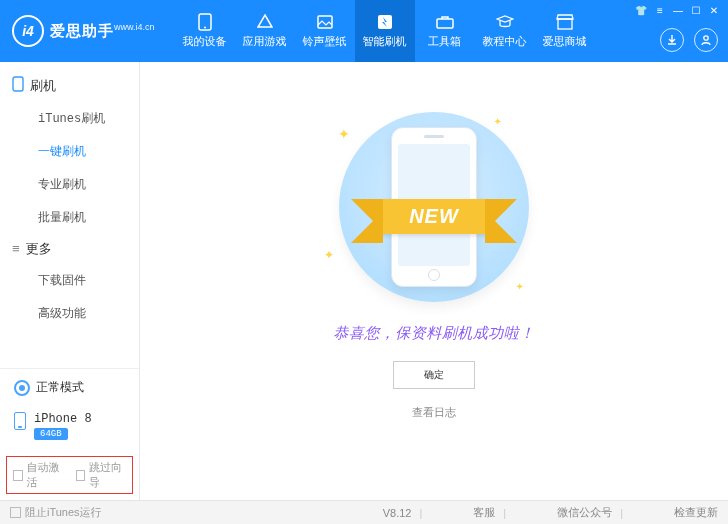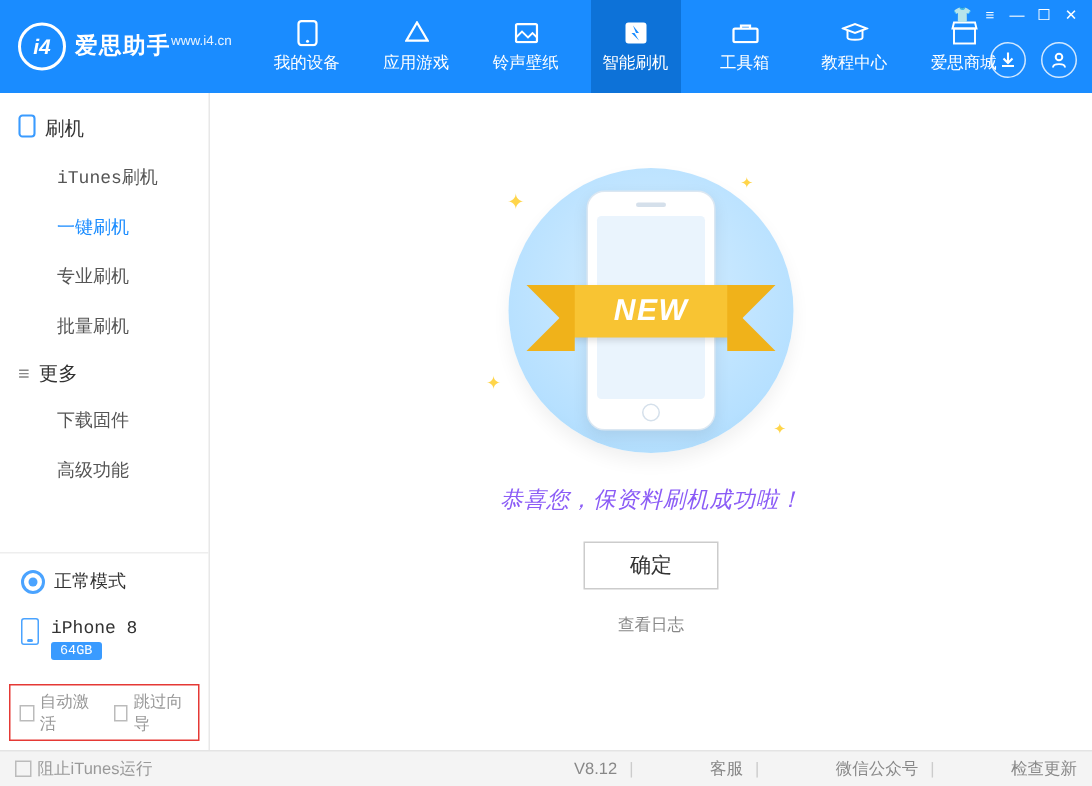--- a/index.html
+++ b/index.html
@@ -5,21 +5,21 @@
   * { box-sizing: border-box; margin: 0; padding: 0; }
   body { font-family: "Microsoft YaHei", sans-serif; font-size: 12px; color: #333; background: #fff; width: 728px; height: 524px; overflow: hidden; display: flex; flex-direction: column; }
   
   
   .header { background: #1a8cff; height: 62px; display: flex; align-items: center; padding: 0 12px; color: #fff; position: relative; }
   .logo-block { display: flex; align-items: center; gap: 6px; margin-right: 20px; }
   .logo-circle { width: 32px; height: 32px; border: 2px solid #fff; border-radius: 50%; display: flex; align-items: center; justify-content: center; font-weight: bold; font-size: 14px; font-style: italic; }
   .logo-text { display: flex; flex-direction: row; line-height: 1.15; }
   .logo-name { font-size: 15px; font-weight: bold; letter-spacing: 1px; }
   .logo-url  { font-size: 9px; opacity: .9; }
-  .nav { display: flex; height: 100%; gap: 13px; }
+  .nav { display: flex; height: 100%; }
   .nav-item { width: 60px; display: flex; flex-direction: column; align-items: center; justify-content: center; gap: 3px; font-size: 11px; cursor: pointer; }
   .nav-item.active { background: #0d72d8; }
   .nav-icon { width: 18px; height: 18px; display:flex; align-items:center; justify-content:center; }
   .win-controls { position:absolute; top:2px; right:6px; display:flex; gap:2px; }
   .win-btn { width:16px; height:16px; display:flex; align-items:center; justify-content:center; cursor:pointer; font-size:10px; }
   .header-right { position:absolute; bottom:10px; right:10px; display:flex; gap:10px; }
   .circ-btn { width:24px; height:24px; border:1.5px solid rgba(255,255,255,.8); border-radius:50%; display:flex; align-items:center; justify-content:center; cursor:pointer; }
 
   
   .body { flex:1; display:flex; min-height:0; }
@@ -44,29 +44,29 @@
   .chk-box { width:11px; height:11px; border:1px solid #bbb; }
 
   
   .main { flex:1; display:flex; flex-direction:column; align-items:center; justify-content:flex-start; padding-top:50px; min-width:0; }
   .illus-wrap { position:relative; width:220px; height:190px; display:flex; align-items:center; justify-content:center; }
   .big-circle { position:absolute; width:190px; height:190px; border-radius:50%; background:radial-gradient(circle at 50% 42%, #d6eeff 0%, #b6e0ff 70%, #a0d2f2 100%); box-shadow:0 6px 12px rgba(0,0,0,.06); }
   .phone { position:relative; width:86px; height:160px; background:#fff; border:1px solid #dbe7f2; border-radius:12px; box-shadow:0 4px 10px rgba(0,0,0,.08); z-index:2;}
   .phone::before { content:""; position:absolute; top:7px; left:50%; transform:translateX(-50%); width:20px; height:3px; background:#d5e0eb; border-radius:2px;}
   .phone::after  { content:""; position:absolute; bottom:5px; left:50%; transform:translateX(-50%); width:10px; height:10px; border:1px solid #d5e0eb; border-radius:50%; }
   .phone-screen { position:absolute; top:16px; left:6px; right:6px; bottom:20px; background:#eaf4fd; border-radius:3px; }
-  .ribbon { position:absolute; z-index:3; left:-18px; right:-18px; top:78px; height:44px; display:flex; align-items:flex-start; justify-content:center; }
+  .ribbon { position:absolute; z-index:3; left:-18px; right:-18px; top:78px; height:44px; display:flex; align-items:flex-end; justify-content:center; }
   .ribbon-body { background:#f8c433; color:#fff; font-weight:bold; font-size:20px; letter-spacing:1px; padding:6px 28px; position:relative; box-shadow:0 2px 4px rgba(0,0,0,.12); font-style:italic;}
   .ribbon-body::before, .ribbon-body::after { content:""; position:absolute; top:0; border:22px solid #f0b21a; }
   .ribbon-body::before { left:-30px;  border-left-color:transparent; border-right-width:10px; }
   .ribbon-body::after  { right:-30px; border-right-color:transparent; border-left-width:10px; }
   .spark { position:absolute; color:#ffd54a; font-size:14px; z-index:1;}
   .s1{top:14px; left:14px;} .s2{top:4px; right:42px; font-size:10px;} .s3{bottom:40px; left:0; font-size:12px;} .s4{bottom:10px; right:20px; font-size:10px;}
   .msg { margin-top:22px; font-size:15px; color:#8b5cf6; letter-spacing:0.5px;font-style:italic;}
-  .ok-btn { margin-top:18px; border:1px solid #ccc; background:#fff; padding:6px 30px; font-size:14px; cursor:pointer; color:#333;}
+  .ok-btn { margin-top:18px; border:1px solid #ccc; background:#fff; padding:6px 30px; font-size:10px; cursor:pointer; color:#333;}
   .log-link { margin-top:16px; font-size:11px; color:#888; cursor:pointer; }
 
   
   .status { height:24px; background:#f4f4f4; border-top:1px solid #e4e4e4; display:flex; align-items:center; padding:0 10px; font-size:11px; color:#888; gap:8px;}
   .status .spacer { flex:1; }
   .status .slink { cursor:pointer;margin-left:43px; }
   .sep { color:#ccc; }
 </style>
 </head>
 <body>

